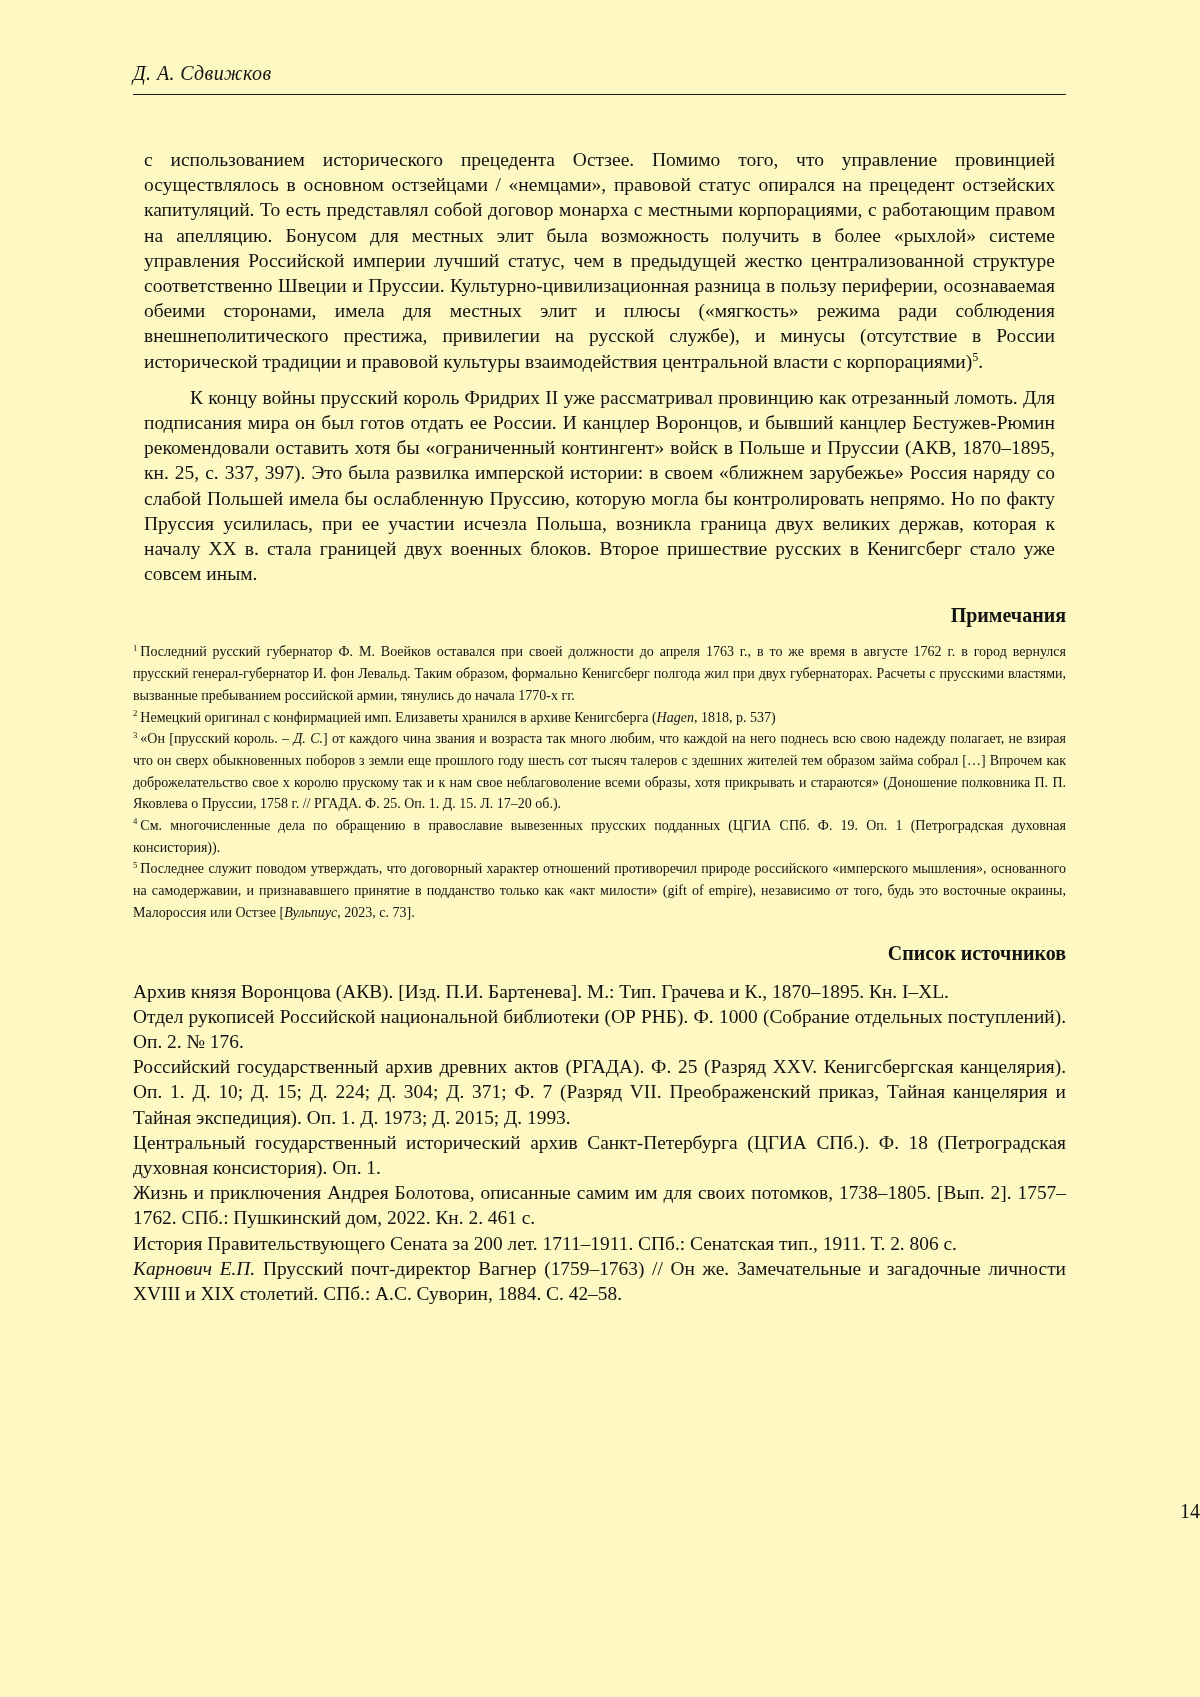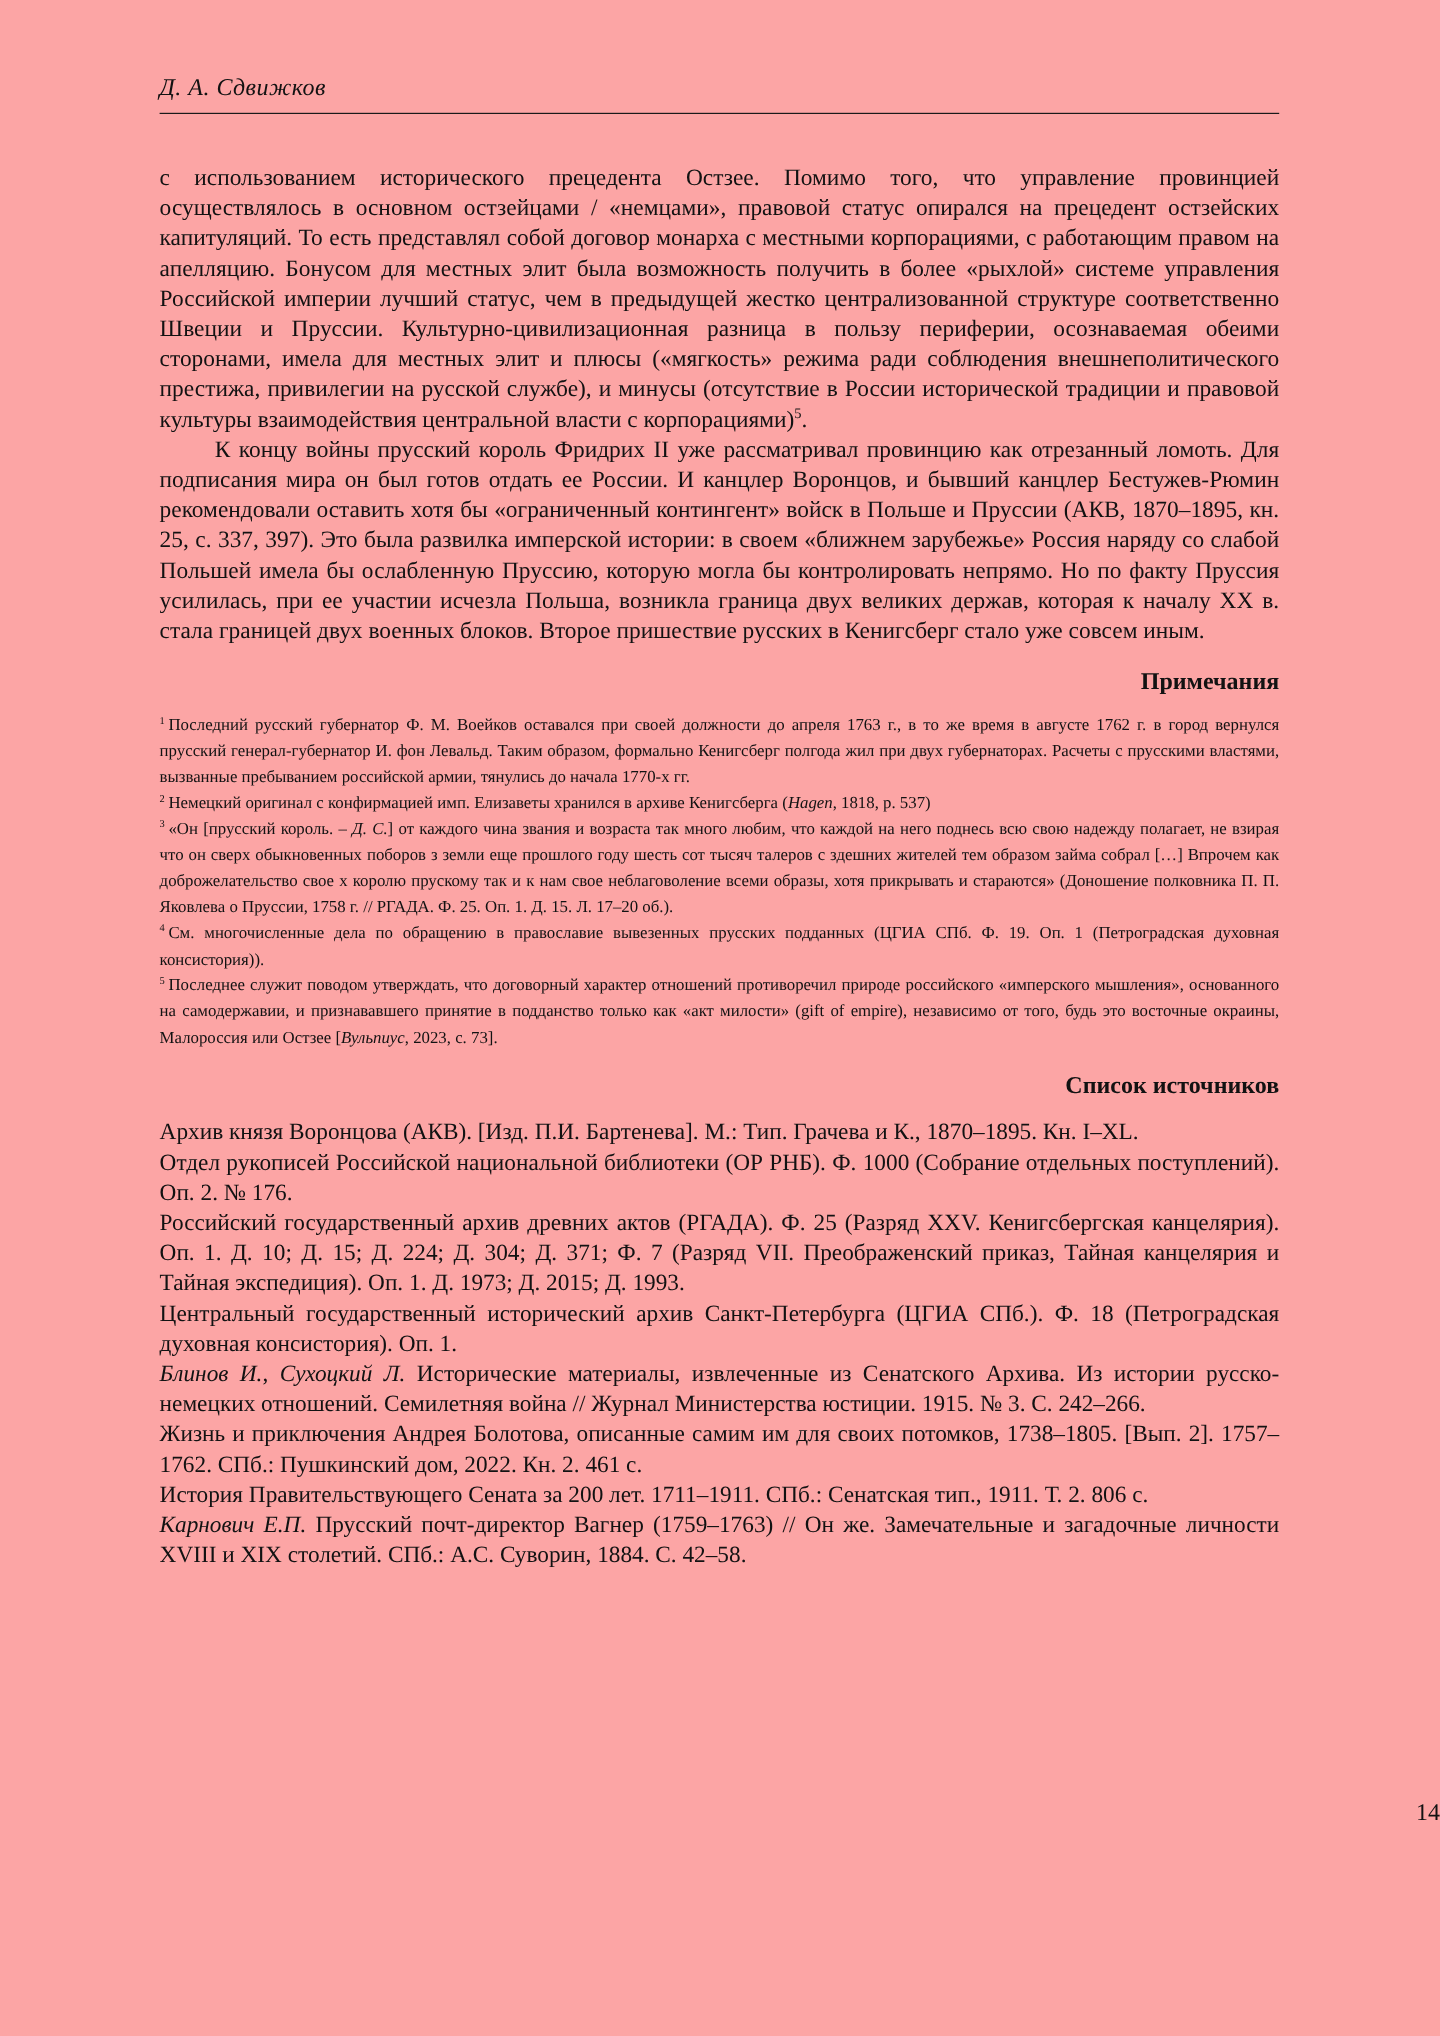--- a/index.html
+++ b/index.html
@@ -4,21 +4,21 @@
 <style>
   html, body {
     margin: 0;
     padding: 0;
     background: #ffffff;
   }
   .page {
     position: relative;
     width: 1200px;
     height: 1697px;
-    background: #fca5a5;
+    background: #fef9c3;
     color: #121212;
     font-family: "Liberation Serif", "DejaVu Serif", serif;
     overflow: hidden;
     hyphens: auto;
     -webkit-hyphens: auto;
   }
   .running-head {
     position: absolute;
     left: 133px;
     right: 134px;
@@ -29,21 +29,21 @@
     font-size: 20px;
     letter-spacing: 0.4px;
   }
   .content {
     position: absolute;
     left: 133px;
     right: 134px;
     top: 136px;
   }
   .body-para {
-    margin: 0;
+    margin: 11px;
     font-size: 19.5px;
     line-height: 25.2px;
     text-align: justify;
   }
   .body-para.indent {
     text-indent: 46px;
   }
   sup {
     font-size: 0.62em;
     line-height: 0;
@@ -108,21 +108,20 @@
         <p class="note"><sup class="marker">5</sup><span>Последнее служит поводом утверждать, что договорный характер отношений противоречил природе российского «имперского мышления», основанного на самодержавии, и признававшего принятие в подданство только как «акт милости» (gift of empire), независимо от того, будь это восточные окраины, Малороссия или Остзее [</span><span class="it">Вульпиус</span><span>, 2023, с. 73].</span></p>
       </div>
 
     <h2 class="section-heading">Список источников</h2>
 
     <div id="sources-list">
         <p class="source"><span>Архив князя Воронцова (АКВ). [Изд. П.И. Бартенева]. М.: Тип. Грачева и К., 1870–1895. Кн. I–XL.</span></p>
         <p class="source"><span>Отдел рукописей Российской национальной библиотеки (ОР РНБ). Ф. 1000 (Собрание отдельных поступлений). Оп. 2. № 176.</span></p>
         <p class="source"><span>Российский государственный архив древних актов (РГАДА). Ф. 25 (Разряд XXV. Кенигсбергская канцелярия). Оп. 1. Д. 10; Д. 15; Д. 224; Д. 304; Д. 371; Ф. 7 (Разряд VII. Преображенский приказ, Тайная канцелярия и Тайная экспедиция). Оп. 1. Д. 1973; Д. 2015; Д. 1993.</span></p>
         <p class="source"><span>Центральный государственный исторический архив Санкт-Петербурга (ЦГИА СПб.). Ф. 18 (Петроградская духовная консистория). Оп. 1.</span></p>
-        <p class="source"><span class="it">Блинов И.</span><span>, </span><span class="it">Сухоцкий Л.</span><span> Исторические материалы, извлеченные из Сенатского Архива. Из истории русско-немецких отношений. Семилетняя война // Журнал Министерства юстиции. 1915. № 3. С. 242–266.</span></p>
         <p class="source"><span>Жизнь и приключения Андрея Болотова, описанные самим им для своих потомков, 1738–1805. [Вып. 2]. 1757–1762. СПб.: Пушкинский дом, 2022. Кн. 2. 461 с.</span></p>
         <p class="source"><span>История Правительствующего Сената за 200 лет. 1711–1911. СПб.: Сенатская тип., 1911. Т. 2. 806 с.</span></p>
         <p class="source"><span class="it">Карнович Е.П.</span><span> Прусский почт-директор Вагнер (1759–1763) // Он же. Замечательные и загадочные личности XVIII и XIX столетий. СПб.: А.С. Суворин, 1884. С. 42–58.</span></p>
       </div>
 
   </div>
 
   <div class="page-number">14</div>
 
 </div>

